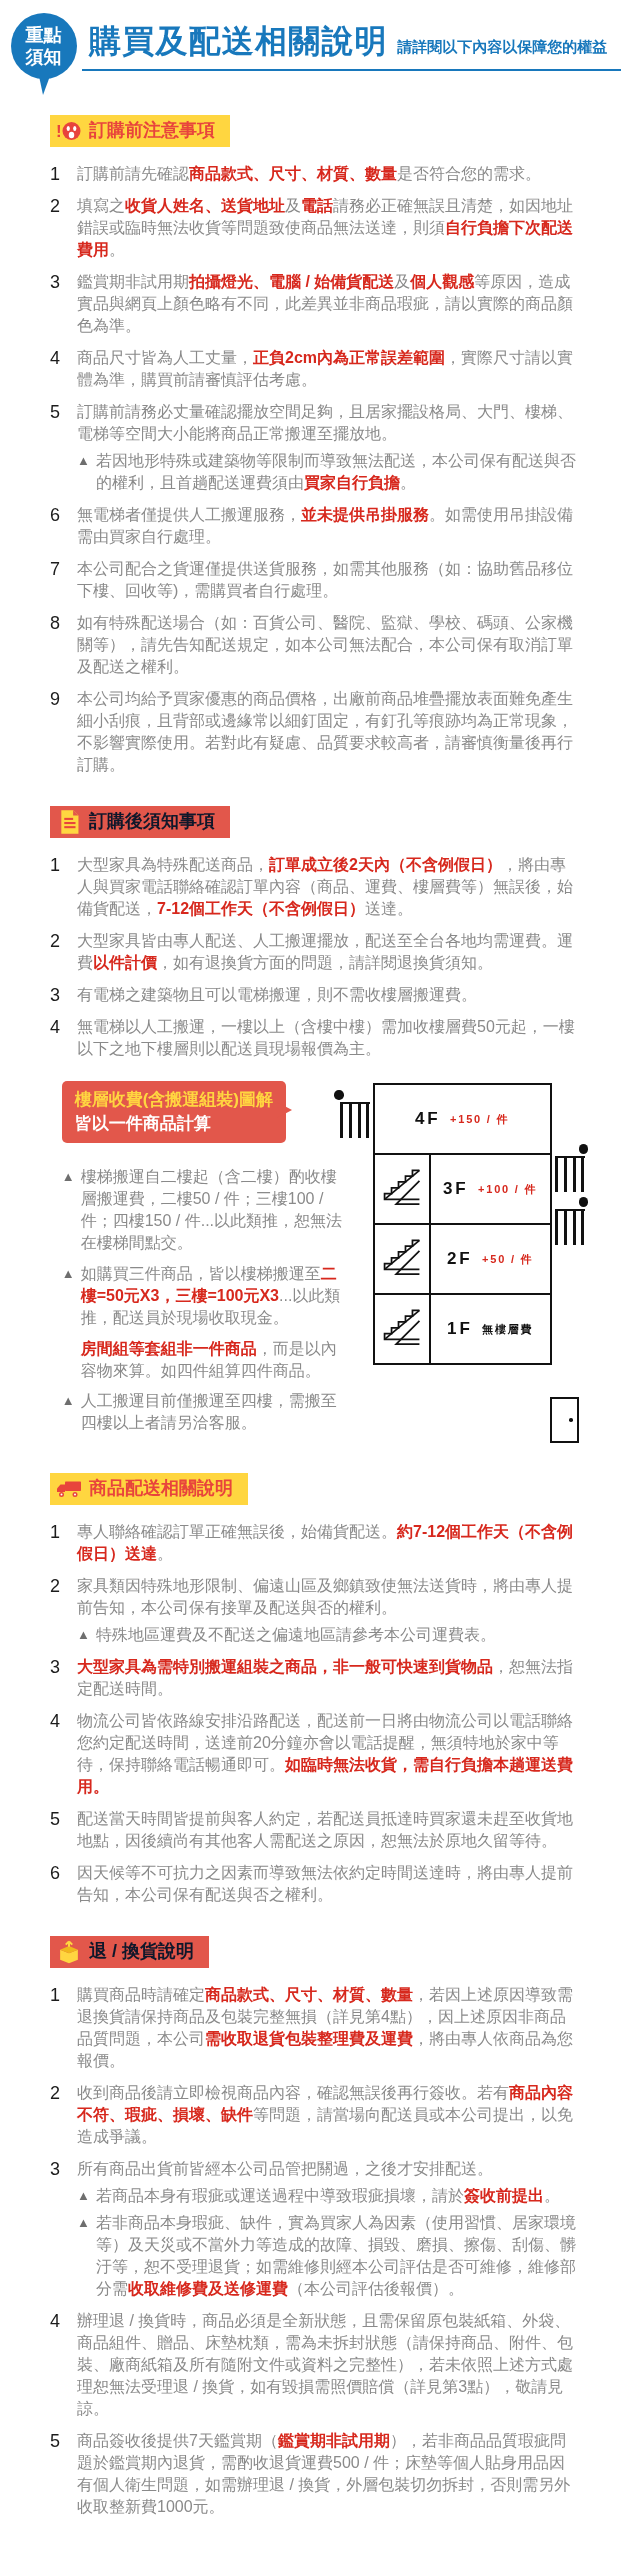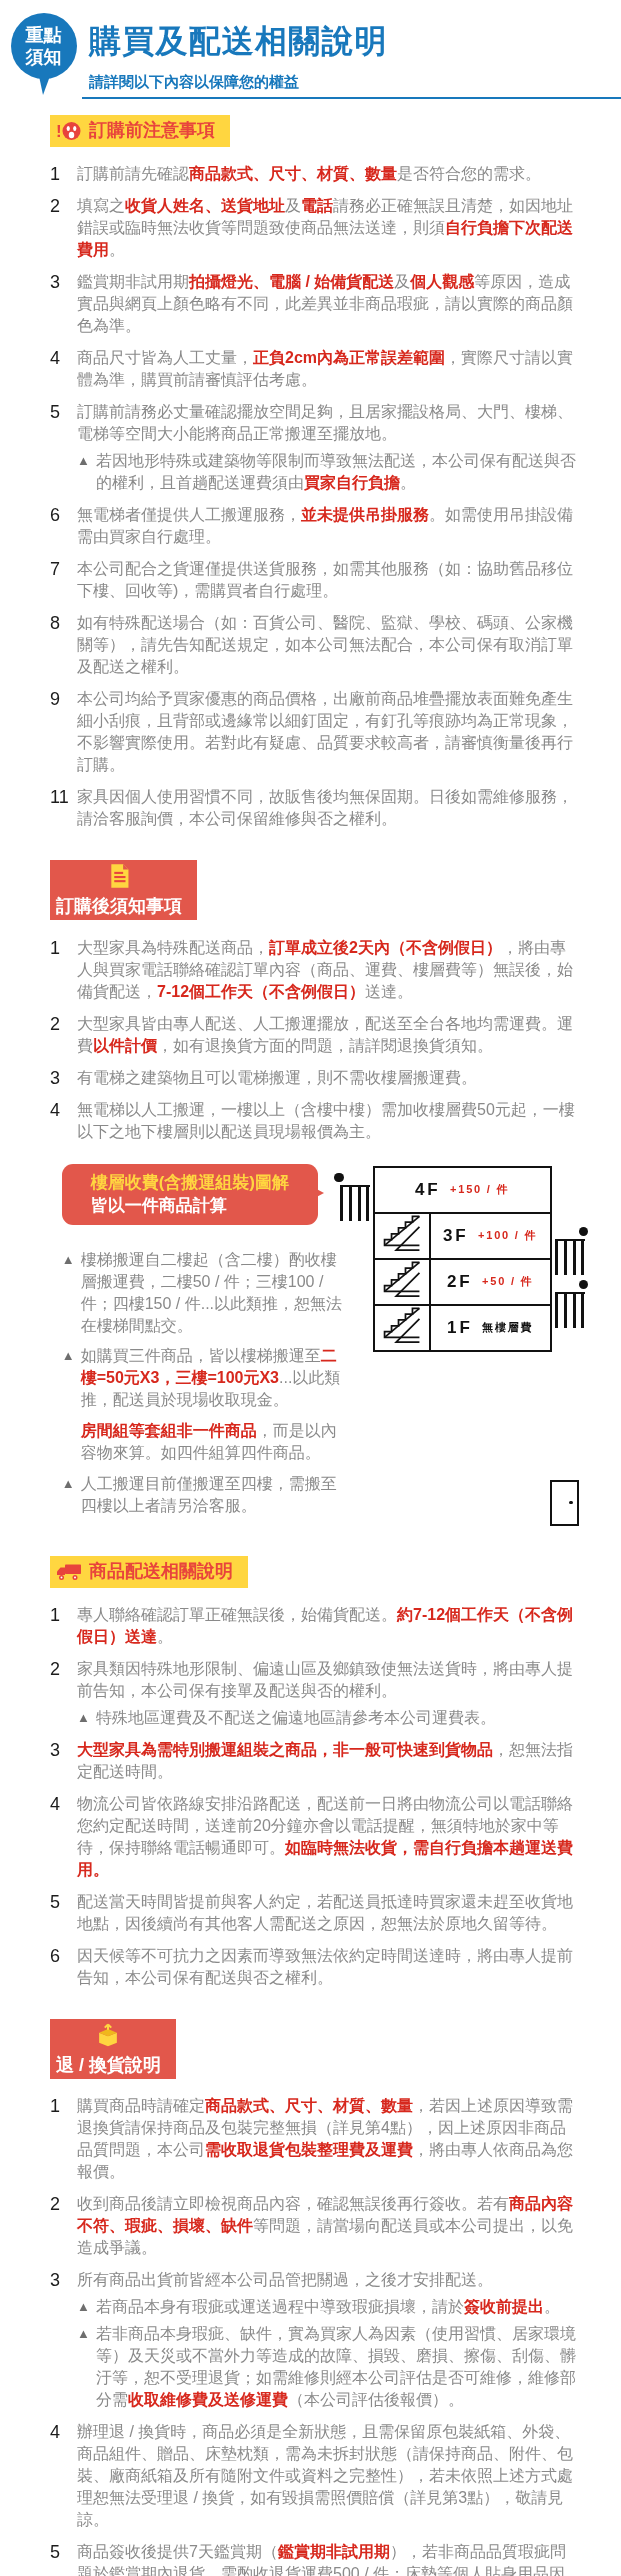--- a/index.html
+++ b/index.html
@@ -12,59 +12,59 @@
   .page-header{position:relative;height:93px;}
   .key-bubble{
     position:absolute;left:10.5px;top:13px;width:66px;height:66px;border-radius:50%;
     background:#1878bc;color:#fff;display:flex;flex-direction:column;align-items:center;
     justify-content:center;font-weight:bold;font-size:18px;line-height:1.25;z-index:2;
   }
   .key-bubble::after{
     content:'';position:absolute;bottom:-16px;left:28px;width:0;height:0;
     border-left:4.1px solid transparent;border-right:7.6px solid transparent;border-top:19px solid #1878bc;
   }
-  .titlebar{display:flex;align-items:baseline;gap:9.4px;padding:20px 0 0 89px;white-space:nowrap;flex-direction:column;}
+  .titlebar{display:flex;align-items:baseline;gap:9.4px;padding:20px 0 0 89px;white-space:nowrap;}
   .page-title{margin:0;font-size:32px;font-weight:bold;color:#1878bc;letter-spacing:1.2px;}
   .page-subtitle{font-size:15px;color:#1878bc;font-weight:bold;}
   .header-rule{margin:4.7px 0 0 82px;border-bottom:2.3px solid #1878bc;}
   
   main{padding:0 45px 105px 50px;}
   .section{margin-top:30px;}
   .section:first-child{margin-top:22px;}
   .badge{display:inline-flex;align-items:center;gap:7px;padding:2.9px 15px 2.9px 5.9px;
     font-size:18px;font-weight:bold;line-height:1.2;}
   .badge.yellow{background:#ffd640;color:#e8443c;}
-  .badge.red{background:#e2574b;color:#ffffff;flex-direction:column;}
+  .badge.red{background:#e2574b;color:#0f172a;}
   .badge .icon{display:inline-flex;}
   .badge .icon svg{width:26px;height:26px;display:block;}
   .items{margin-top:16.4px;}
   .item{display:flex;margin-bottom:10px;}
   .item-num{flex:0 0 27px;font-size:18px;color:#1c1c1c;line-height:22px;}
   .item-body{flex:1;font-size:16px;color:#8a8a8a;line-height:22px;}
   .b{color:#d7281d;font-weight:bold;}
   .sub{display:flex;margin-top:4.7px;}
   .sub-mark{flex:0 0 19px;color:#6e6e6e;font-size:13px;line-height:22px;}
   
   .diagram{display:flex;gap:26px;margin:21px 0 3.5px 11.7px;}
   .diagram-left{width:285px;}
   .speech{
-    position:relative;background:#e2574b;border-radius:11px;padding:7px 29px;
+    position:relative;background:#e2574b;border-radius:5px;padding:7px 13px;
     font-weight:bold;font-size:17px;line-height:1.4;width:fit-content;
   }
   .speech .l1{display:block;color:#ffd640;}
   .speech .l2{display:block;color:#fff;}
   .speech::after{
     content:'';position:absolute;right:-14px;top:34%;width:0;height:0;
     border:8.2px solid transparent;border-left:15px solid #e2574b;
   }
   .diagram-notes{margin-top:23.4px;font-size:16px;color:#8a8a8a;line-height:22px;}
   .dnote{display:flex;margin-bottom:8.8px;}
   .building-wrap{position:relative;width:179px;margin-top:2.3px;flex:0 0 auto;}
   .building{border:2.3px solid #111;background:#fff;}
-  .floor{display:flex;align-items:stretch;height:44px;border-top:2.3px solid #111;}
+  .floor{display:flex;align-items:stretch;height:68px;border-top:2.3px solid #111;}
   .floor:first-child{border-top:none;}
   .stairs-cell{flex:0 0 54px;border-right:2.3px solid #111;display:flex;align-items:center;justify-content:center;}
   .stairs-cell svg{width:42px;height:43px;display:block;}
   .floor-info{flex:1;display:flex;align-items:center;justify-content:center;gap:9.4px;white-space:nowrap;}
   .floor-label{font-size:17px;font-weight:bold;color:#111;letter-spacing:2.9px;}
   .floor-fee{font-size:11px;font-weight:bold;color:#d7281d;letter-spacing:1.8px;}
   .floor-fee.nofee{color:#111;text-align:center;}
   .rail{position:absolute;width:30px;height:34px;border-top:2.9px solid #111;
     background:repeating-linear-gradient(90deg,#111 0 2.9px,transparent 2.9px 8.8px);}
   .rail::before{content:'';position:absolute;left:-3.5px;top:-14px;width:9.4px;height:9.4px;border-radius:50%;background:#111;}
@@ -156,26 +156,20 @@
           <div class="item-body">
             <div><span>如有特殊配送場合（如：百貨公司、醫院、監獄、學校、碼頭、公家機關等），請先告知配送規定，如本公司無法配合，本公司保有取消訂單及配送之權利。</span></div>
           </div>
         </div>
         <div class="item">
           <div class="item-num">9</div>
           <div class="item-body">
             <div><span>本公司均給予買家優惠的商品價格，出廠前商品堆疊擺放表面難免產生細小刮痕，且背部或邊緣常以細釘固定，有釘孔等痕跡均為正常現象，不影響實際使用。若對此有疑慮、品質要求較高者，請審慎衡量後再行訂購。</span></div>
           </div>
         </div>
-        <div class="item">
-          <div class="item-num">11</div>
-          <div class="item-body">
-            <div><span>家具因個人使用習慣不同，故販售後均無保固期。日後如需維修服務，請洽客服詢價，本公司保留維修與否之權利。</span></div>
-          </div>
-        </div>
       </div></section>
     <section class="section"><div class="badge red">
         <span class="icon">
           <svg viewBox="0 0 44 44">
             <path d="M9 2 h20 l9 9 v31 h-29 z" fill="#ffd640"></path>
             <path d="M29 2 l9 9 h-9 z" fill="#e2574b"></path>
             <rect x="14" y="15" width="15" height="3.5" fill="#e8443c"></rect>
             <rect x="14" y="22" width="19" height="3.5" fill="#e8443c"></rect>
             <rect x="14" y="29" width="19" height="3.5" fill="#e8443c"></rect>
           </svg>

